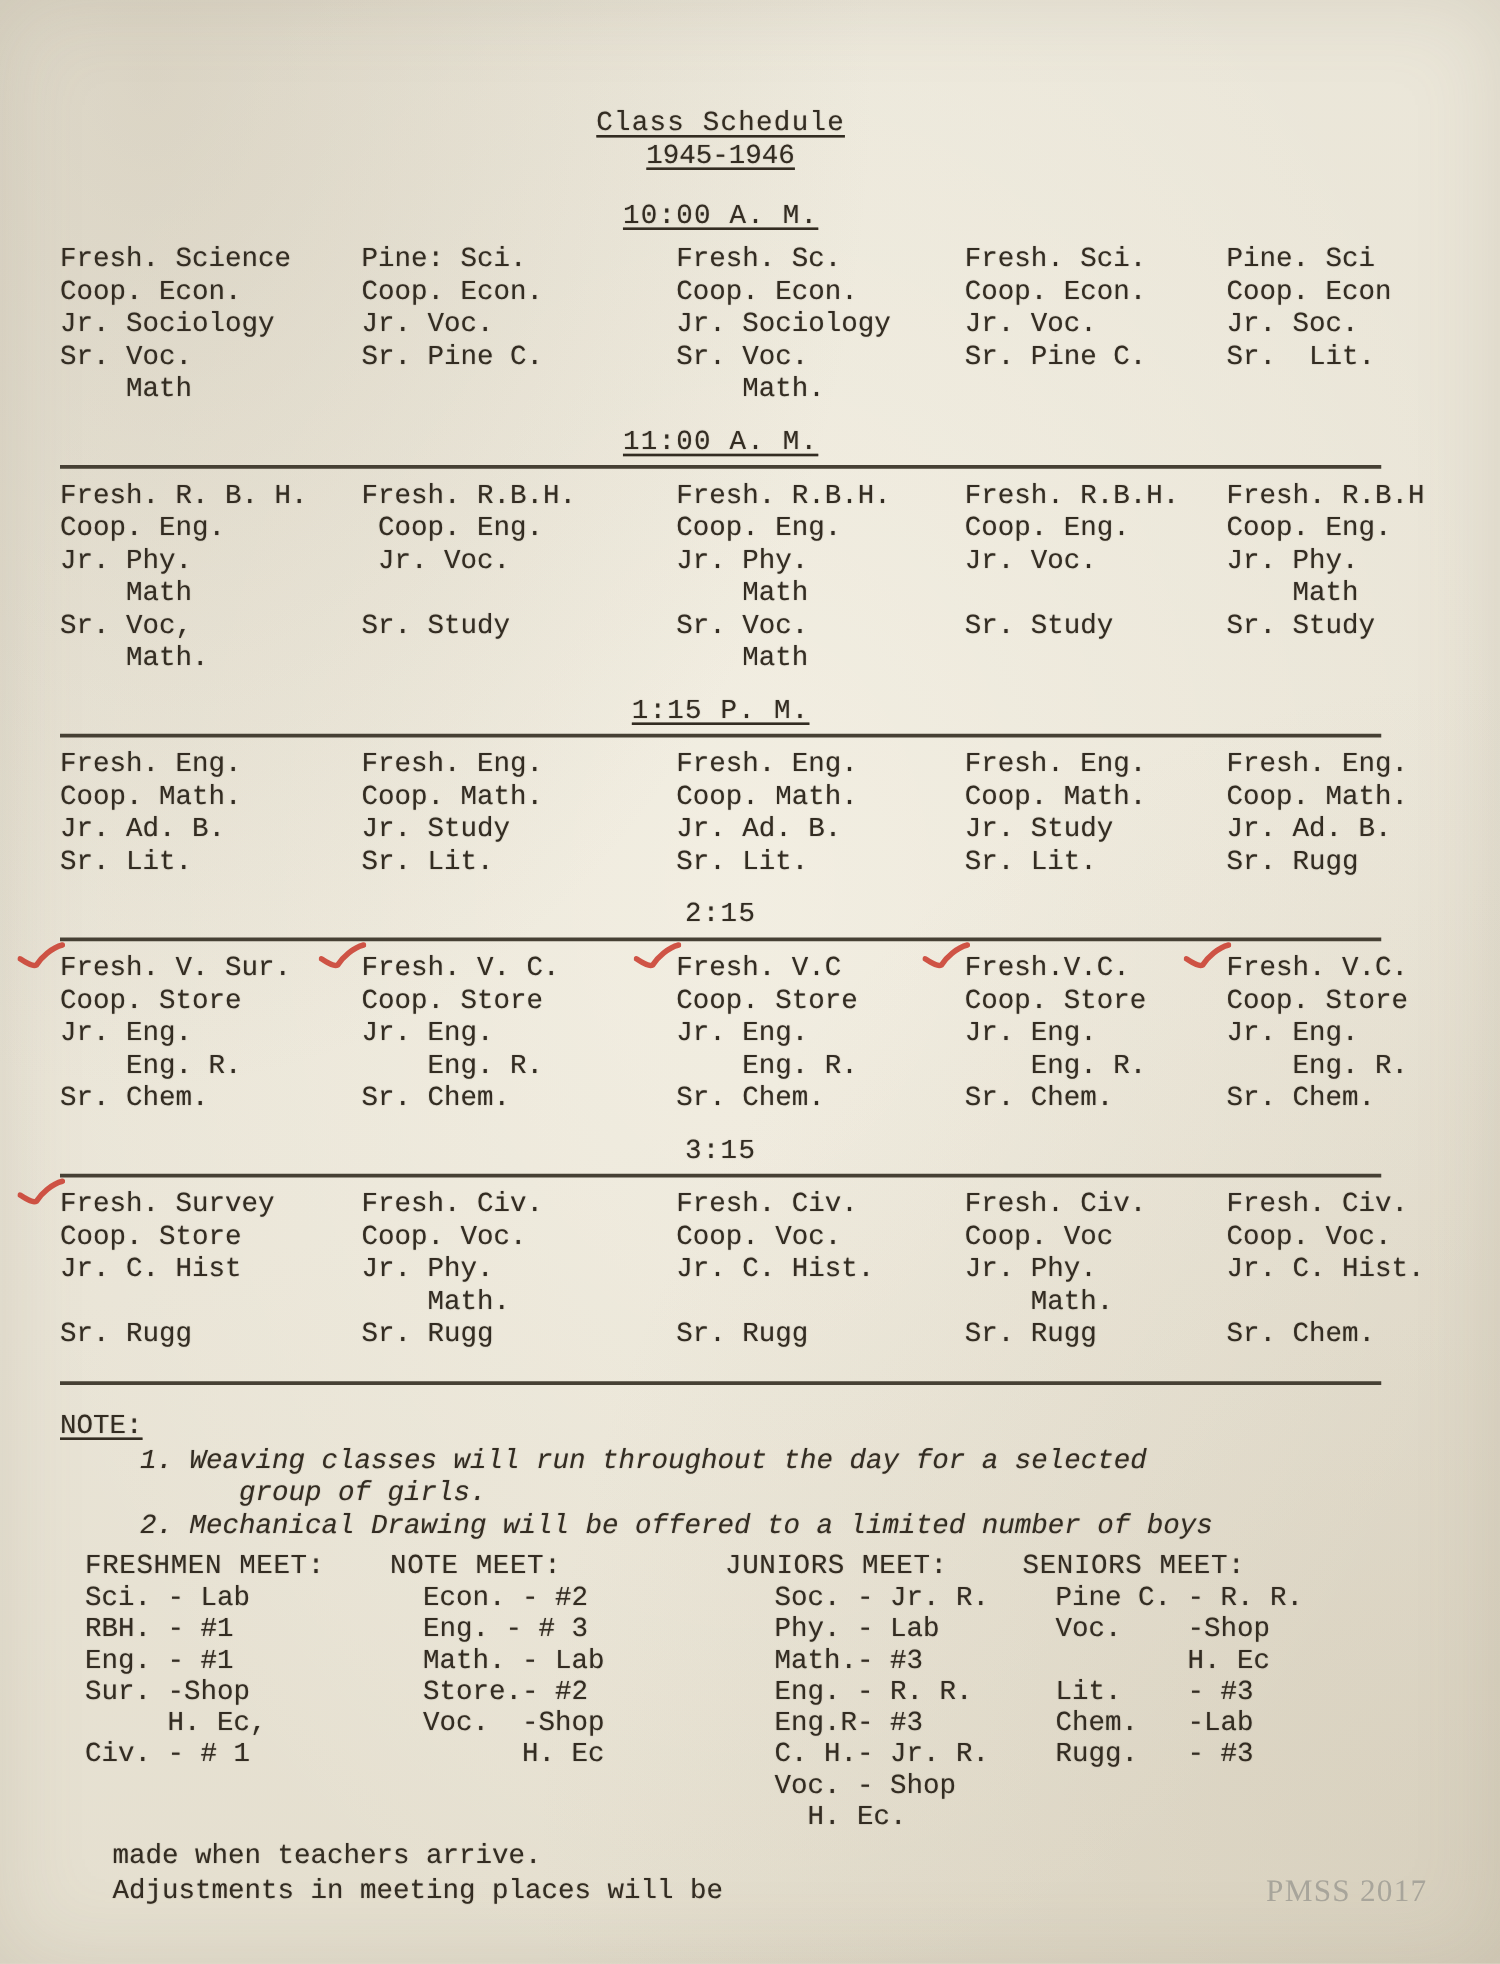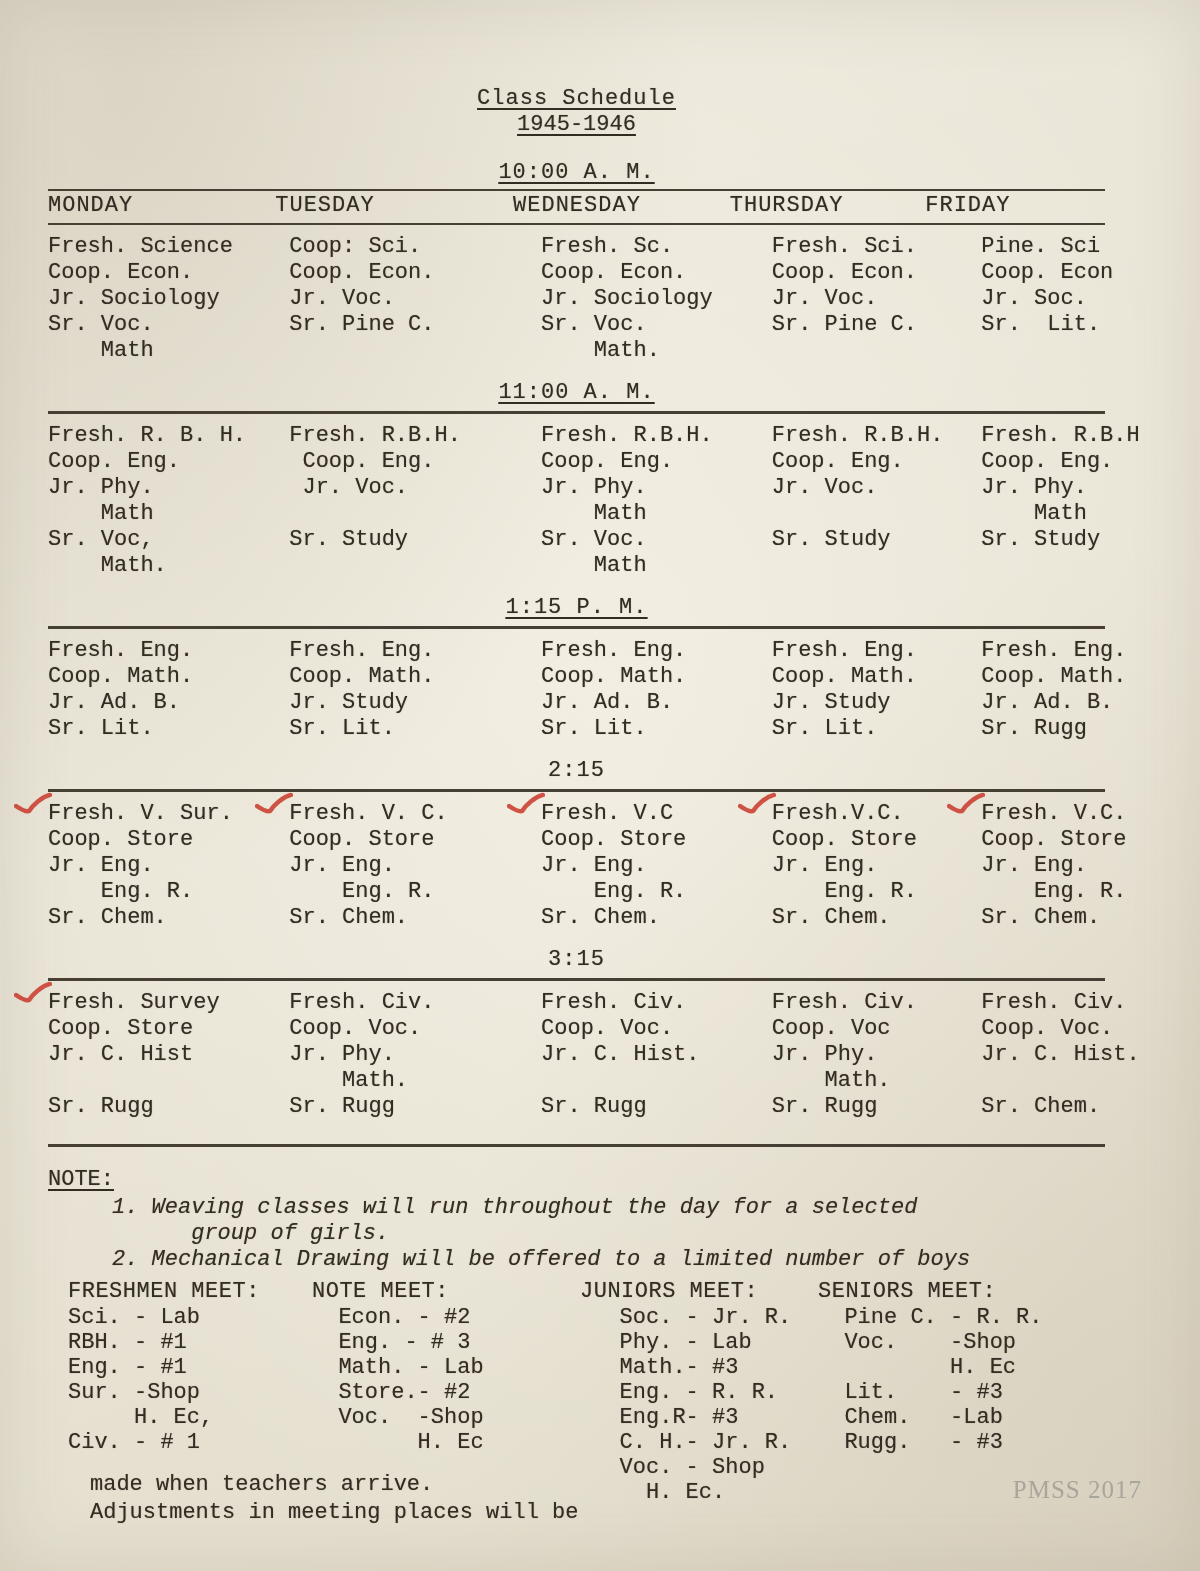--- a/index.html
+++ b/index.html
@@ -98,58 +98,51 @@
     position: absolute;
     left: 90px;
     bottom: 44px;
     line-height: 28px;
   }
   .footer-line { white-space: pre; }
 
   .watermark {
     position: absolute;
     right: 58px;
-    bottom: 68px;
+    bottom: 44px;
     font-family: "Liberation Serif", serif;
     font-size: 25px;
     letter-spacing: 1px;
     color: var(--wm, #a8a59b);
     text-shadow: none;
   }
 </style>
 </head>
 <body>
 
 <div class="page">
 
   <header class="title-block">
     <div class="doc-title underlined-text">Class Schedule</div>
     <div class="doc-subtitle underlined-text">1945-1946</div>
   </header>
 
   <main id="sections">
       <section class="schedule-section">
         <div class="time-heading underlined-text">10:00 A. M.</div>
-        <div class="day-header-row">
-          <div class="day-header">MONDAY</div>
-          <div class="day-header">TUESDAY</div>
-          <div class="day-header">WEDNESDAY</div>
-          <div class="day-header">THURSDAY</div>
-          <div class="day-header">FRIDAY</div>
-        </div>
         <div class="day-grid">
           <div class="day-cell">
             <div class="sched-line">Fresh. Science</div>
             <div class="sched-line">Coop. Econ.</div>
             <div class="sched-line">Jr. Sociology</div>
             <div class="sched-line">Sr. Voc.</div>
             <div class="sched-line">    Math</div>
           </div>
           <div class="day-cell">
-            <div class="sched-line">Coop: Sci.</div>
+            <div class="sched-line">Pine: Sci.</div>
             <div class="sched-line">Coop. Econ.</div>
             <div class="sched-line">Jr. Voc.</div>
             <div class="sched-line">Sr. Pine C.</div>
           </div>
           <div class="day-cell">
             <div class="sched-line">Fresh. Sc.</div>
             <div class="sched-line">Coop. Econ.</div>
             <div class="sched-line">Jr. Sociology</div>
             <div class="sched-line">Sr. Voc.</div>
             <div class="sched-line">    Math.</div>

